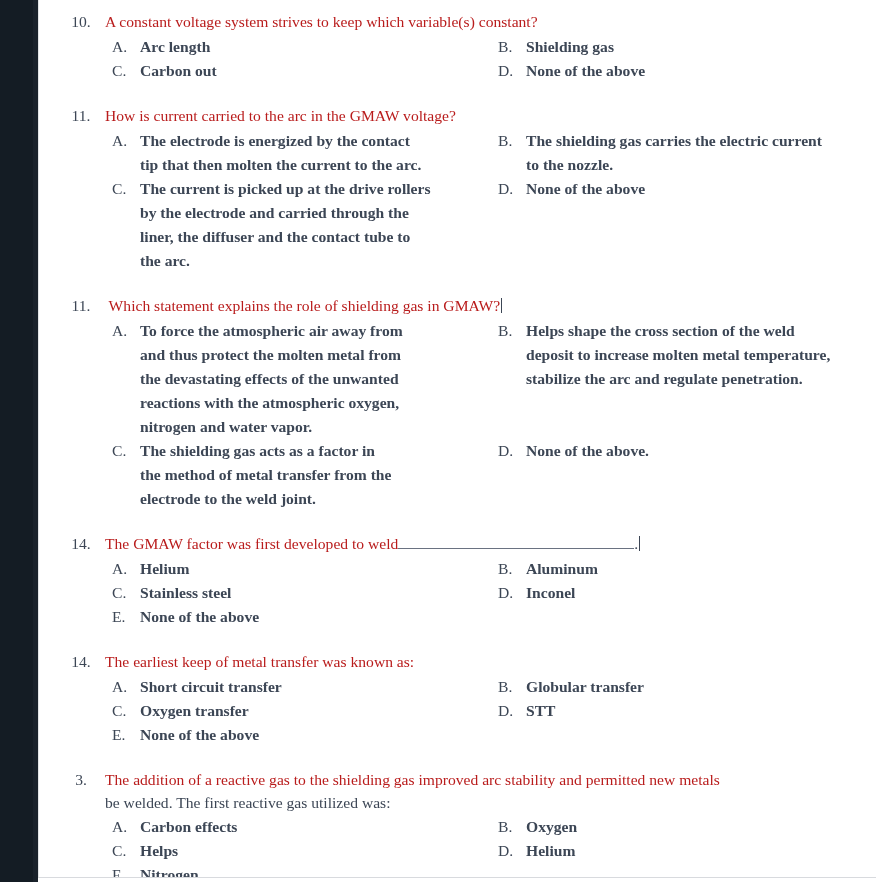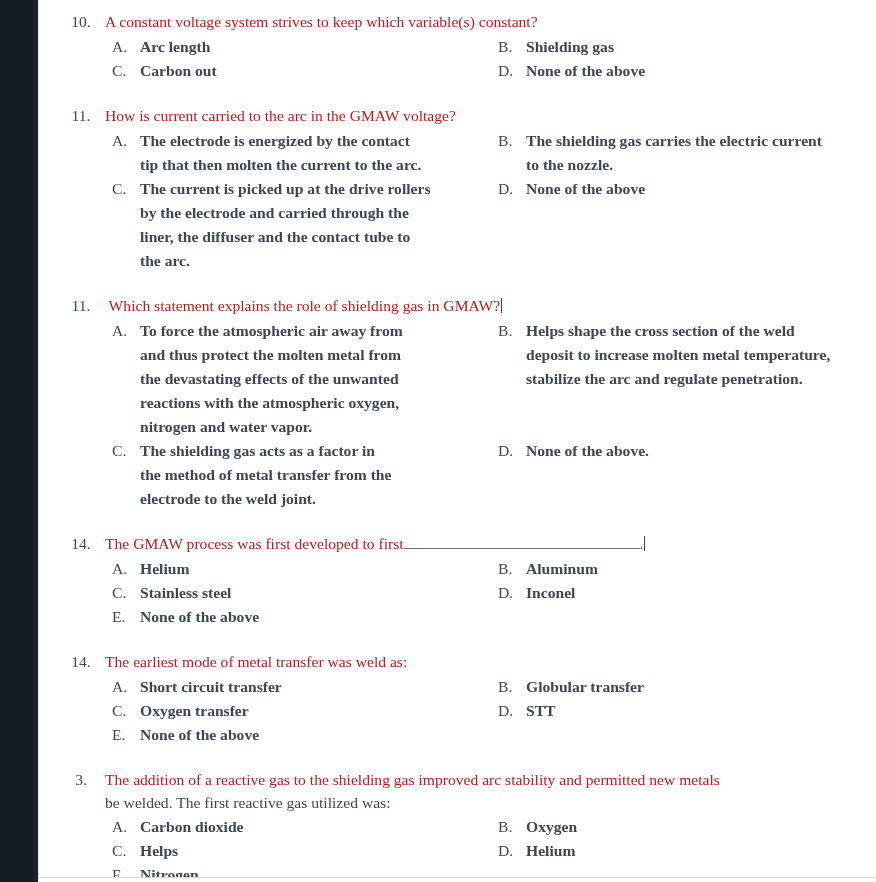--- a/index.html
+++ b/index.html
@@ -266,21 +266,21 @@
             <div class="opt col-right">
               <span class="letter">D.</span>
               <span class="otext">None of the above.</span>
             </div>
           </div>
         </div>
       </div>
 
       <div class="question-block">
         <div class="qline">
-          <span class="qnum">14.</span><span class="qtext">The GMAW process was first developed to first</span><span class="blank-rule" style="width:236px"></span><span>.</span><span class="caret"></span>
+          <span class="qnum">14.</span><span class="qtext">The GMAW factor was first developed to weld</span><span class="blank-rule" style="width:236px"></span><span>.</span><span class="caret"></span>
         </div>
         <div class="answers">
           <div class="arow">
             <div class="opt col-left">
               <span class="letter">A.</span>
               <span class="otext">Helium</span>
             </div>
             <div class="opt col-right">
               <span class="letter">B.</span>
               <span class="otext">Aluminum</span>
@@ -300,21 +300,21 @@
             <div class="opt col-left">
               <span class="letter">E.</span>
               <span class="otext">None of the above</span>
             </div>
           </div>
         </div>
       </div>
 
       <div class="question-block">
         <div class="qline">
-          <span class="qnum">14.</span><span class="qtext">The earliest mode of metal transfer was weld as:</span>
+          <span class="qnum">14.</span><span class="qtext">The earliest keep of metal transfer was known as:</span>
         </div>
         <div class="answers">
           <div class="arow">
             <div class="opt col-left">
               <span class="letter">A.</span>
               <span class="otext">Short circuit transfer</span>
             </div>
             <div class="opt col-right">
               <span class="letter">B.</span>
               <span class="otext">Globular transfer</span>
@@ -341,21 +341,21 @@
 
       <div class="question-block tight">
         <div class="qline">
           <span class="qnum">3.</span><span class="qtext">The addition of a reactive gas to the shielding gas improved arc stability and permitted new metals</span>
         </div>
         <div class="qcont">be welded. The first reactive gas utilized was:</div>
         <div class="answers">
           <div class="arow">
             <div class="opt col-left">
               <span class="letter">A.</span>
-              <span class="otext">Carbon dioxide</span>
+              <span class="otext">Carbon effects</span>
             </div>
             <div class="opt col-right">
               <span class="letter">B.</span>
               <span class="otext">Oxygen</span>
             </div>
           </div>
           <div class="arow">
             <div class="opt col-left">
               <span class="letter">C.</span>
               <span class="otext">Helps</span>

